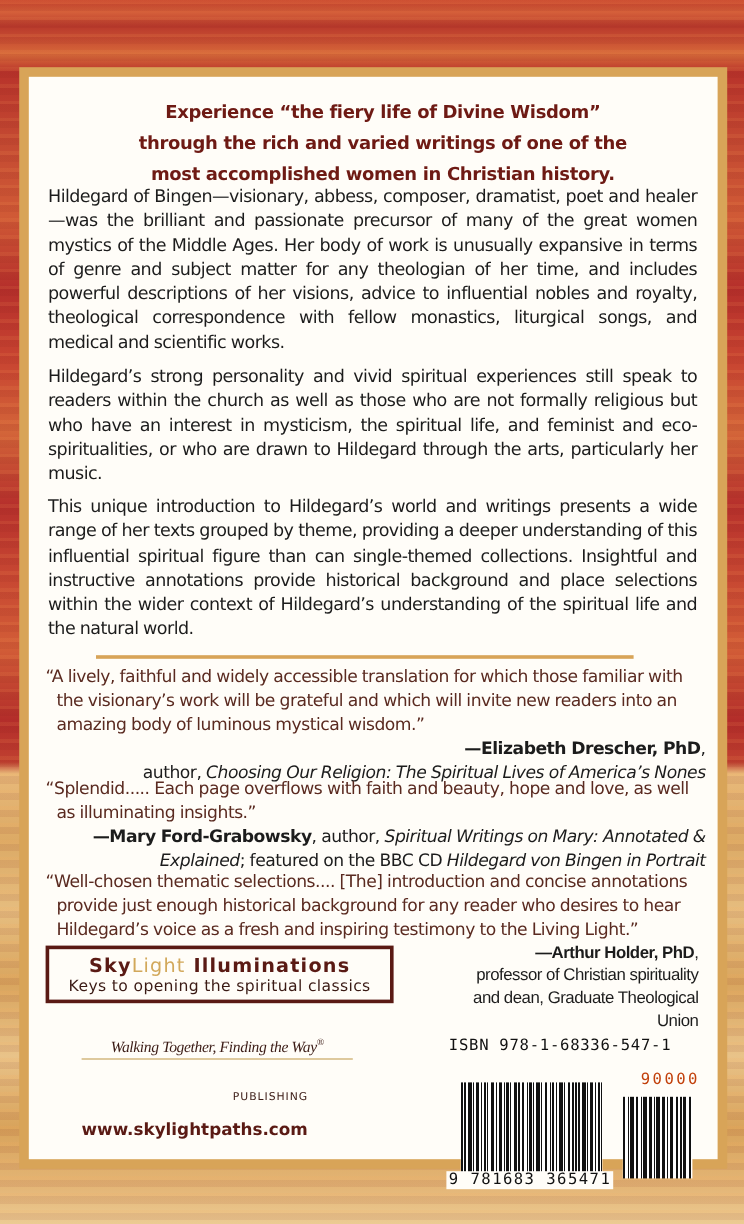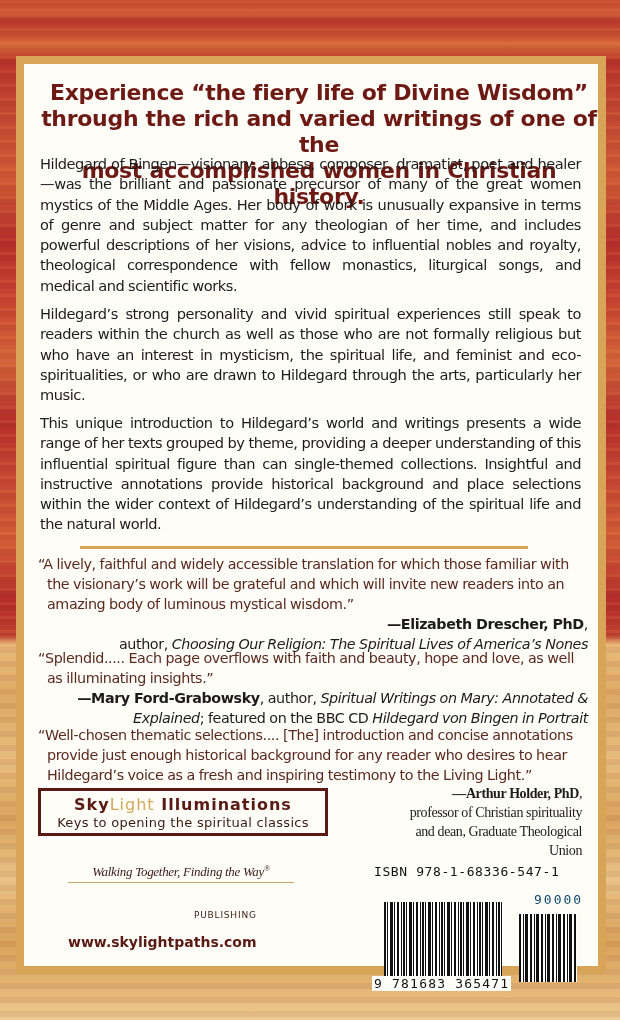--- a/index.html
+++ b/index.html
@@ -27,21 +27,21 @@
     background: #d8a458; box-sizing: border-box; padding: 8px;
   }
   .panel-inner {
     background: #fffdf8; width: 100%; height: 100%; position: relative;
     box-sizing: border-box;
   }
   .headline {
     position: absolute; left: 0; right: 0; top: 16px;
     text-align: center; color: #6e1a14;
     font-family: "DejaVu Sans", sans-serif; font-weight: bold;
-    font-size: 22px; line-height: 26px; letter-spacing: -0.3px; padding-left: 16px;
+    font-size: 15px; line-height: 26px; letter-spacing: -0.3px; padding-left: 16px;
   }
   .body-text {
     position: absolute; left: 16px; width: 541px;
     font-family: "DejaVu Sans", sans-serif; font-size: 14.6px; line-height: 20.3px;
     color: #1c1c1c; text-align: justify; letter-spacing: -0.45px; word-spacing: -0.4px;
   }
   .p1 { top: 90px; }
   .p2 { top: 240px; }
   .p3 { top: 349px; }
   .divider {
@@ -62,21 +62,21 @@
   .sl-box {
     position: absolute; left: 14px; top: 724px; width: 290px; height: 48px;
     border: 3px solid #5a1a14; box-sizing: border-box; background: #fffdf8;
     text-align: center; font-family: "DejaVu Sans", sans-serif;
   }
   .sl-title { font-size: 16px; font-weight: bold; color: #5a1a14; margin-top: 4px; letter-spacing: 1px; }
   .sl-title .light { color: #d2a85a; font-weight: normal; }
   .sl-sub { font-size: 13px; color: #3a1a14; margin-top: 1px; letter-spacing: 0.3px; }
   .holder-attrib {
     position: absolute; right: 16px; top: 720px; width: 260px; text-align: right;
-    font-family: Liberation Serif, serif; font-size: 14px; line-height: 19px; color: #1c1c1c;
+    font-family: Liberation Sans, sans-serif; font-size: 14px; line-height: 19px; color: #1c1c1c;
     letter-spacing: -0.4px;
   }
   .walking {
     position: absolute; left: 44px; top: 800px; width: 226px; text-align: center;
     font-family: Liberation Serif, serif; font-style: italic; font-size: 13px; color: #3a1a14;
     border-bottom: 1px solid #c9a862; padding-bottom: 2px; letter-spacing: -0.3px;
   }
   .walking sup { font-size: 8px; }
   .skylight-paths {
     position: absolute; left: 44px; top: 822px; width: 226px; text-align: center;
@@ -91,21 +91,21 @@
   .website {
     position: absolute; left: 44px; top: 870px; width: 226px; 
     font-family: "DejaVu Sans", sans-serif; font-weight: bold; font-size: 14px; color: #5a1a14;
   }
   .isbn-label {
     position: absolute; left: 350px; top: 800px; font-family: "DejaVu Sans Mono", monospace;
     font-size: 13px; letter-spacing: 0.6px; color: #111;
   }
   .price {
     position: absolute; left: 510px; top: 828px; font-family: "DejaVu Sans Mono", monospace;
-    font-size: 13px; letter-spacing: 2px; color: #0c4a6e;
+    font-size: 13px; letter-spacing: 2px; color: #c2410c;
   }
   .barcode-main {
     position: absolute; left: 360px; top: 838px; width: 118px; height: 80px;
     background: repeating-linear-gradient(90deg,
       #111 0 2px, #fff 2px 3px, #111 3px 4px, #fff 4px 6px, #111 6px 9px, #fff 9px 10px,
       #111 10px 11px, #fff 11px 13px, #111 13px 15px, #fff 15px 17px, #111 17px 18px, #fff 18px 19px);
   }
   .barcode-addon {
     position: absolute; left: 495px; top: 850px; width: 58px; height: 68px;
     background: repeating-linear-gradient(90deg,

